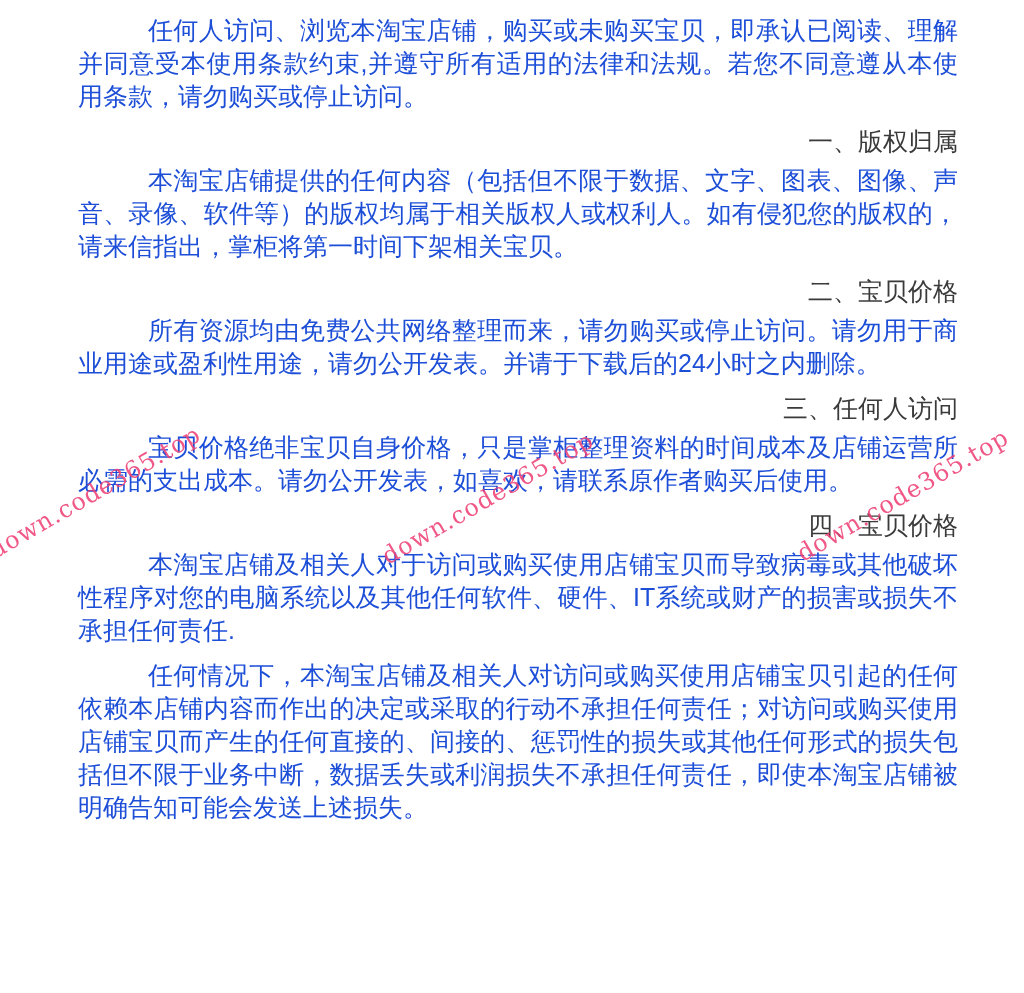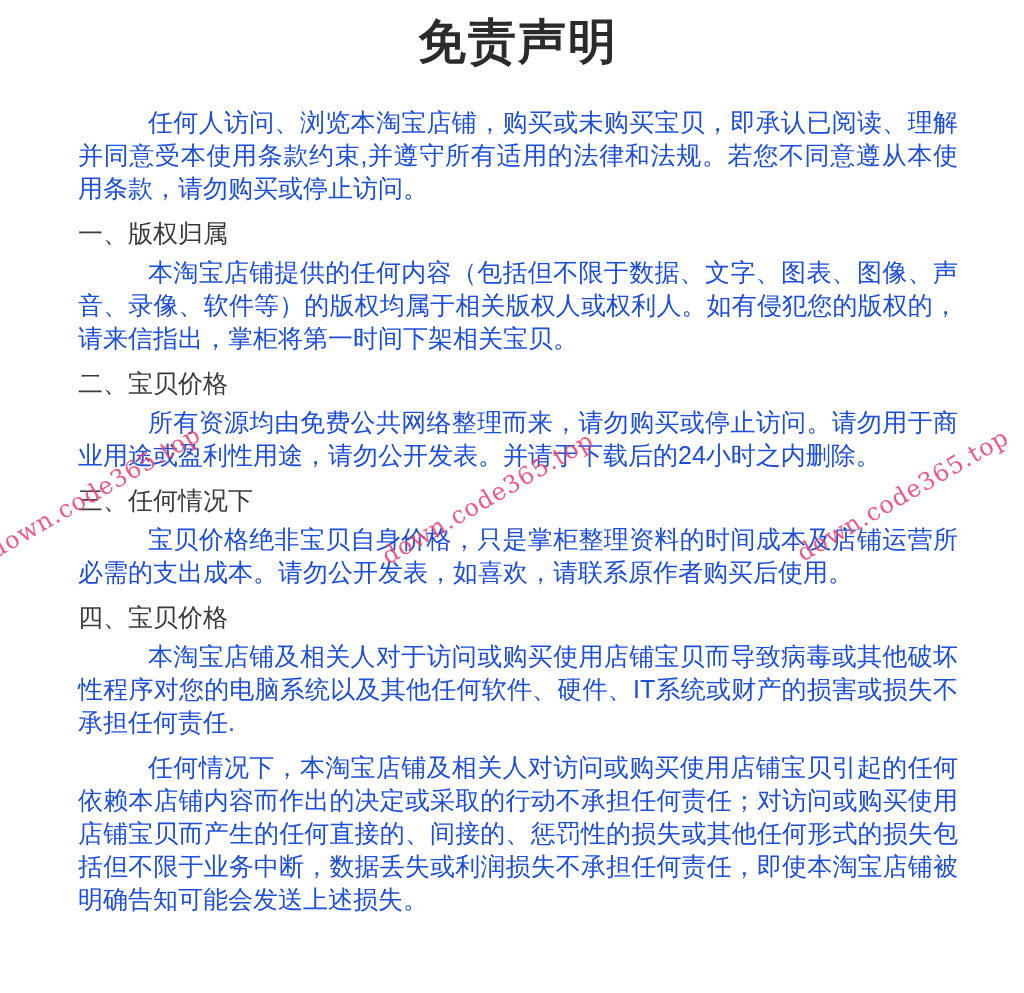--- a/index.html
+++ b/index.html
@@ -40,20 +40,21 @@
     text-indent: 2.8em;
     text-align: justify;
     color: #1d4ed8;
   }
   .sec-heading {
     font-size: 25px;
     line-height: 33px;
     font-weight: 500;
     color: #3a3a3a;
     margin: 8px 0 6px 0;
+    text-align: right;
   }
   .watermark {
     position: absolute;
     width: 240px;
     height: 30px;
     font-family: "DejaVu Serif", "Liberation Serif", serif;
     font-size: 24px;
     letter-spacing: 1px;
     line-height: 30px;
     color: #ee4176;
@@ -65,31 +66,30 @@
     z-index: 2;
   }
   .wm-left   { left: -25px; top: 477px; }
   .wm-center { left: 368px; top: 483px; }
   .wm-right  { left: 783px; top: 480px; }
 </style>
 </head>
 <body>
 
 <div class="doc">
-  <h1 class="doc-title">免责声明</h1>
 
   <p class="para">任何人访问、浏览本淘宝店铺，购买或未购买宝贝，即承认已阅读、理解并同意受本使用条款约束,并遵守所有适用的法律和法规。若您不同意遵从本使用条款，请勿购买或停止访问。</p>
 
   <h2 class="sec-heading">一、版权归属</h2>
   <p class="para">本淘宝店铺提供的任何内容（包括但不限于数据、文字、图表、图像、声音、录像、软件等）的版权均属于相关版权人或权利人。如有侵犯您的版权的，请来信指出，掌柜将第一时间下架相关宝贝。</p>
 
   <h2 class="sec-heading">二、宝贝价格</h2>
   <p class="para">所有资源均由免费公共网络整理而来，请勿购买或停止访问。请勿用于商业用途或盈利性用途，请勿公开发表。并请于下载后的24小时之内删除。</p>
 
-  <h2 class="sec-heading">三、任何情况下</h2>
+  <h2 class="sec-heading">三、任何人访问</h2>
   <p class="para">宝贝价格绝非宝贝自身价格，只是掌柜整理资料的时间成本及店铺运营所必需的支出成本。请勿公开发表，如喜欢，请联系原作者购买后使用。</p>
 
   <h2 class="sec-heading">四、宝贝价格</h2>
   <p class="para">本淘宝店铺及相关人对于访问或购买使用店铺宝贝而导致病毒或其他破坏性程序对您的电脑系统以及其他任何软件、硬件、IT系统或财产的损害或损失不承担任何责任.</p>
   <p class="para">任何情况下，本淘宝店铺及相关人对访问或购买使用店铺宝贝引起的任何依赖本店铺内容而作出的决定或采取的行动不承担任何责任；对访问或购买使用店铺宝贝而产生的任何直接的、间接的、惩罚性的损失或其他任何形式的损失包括但不限于业务中断，数据丢失或利润损失不承担任何责任，即使本淘宝店铺被明确告知可能会发送上述损失。</p>
 </div>
 
 <div class="watermark wm-left">down.code365.top</div>
 <div class="watermark wm-center">down.code365.top</div>
 <div class="watermark wm-right">down.code365.top</div>

